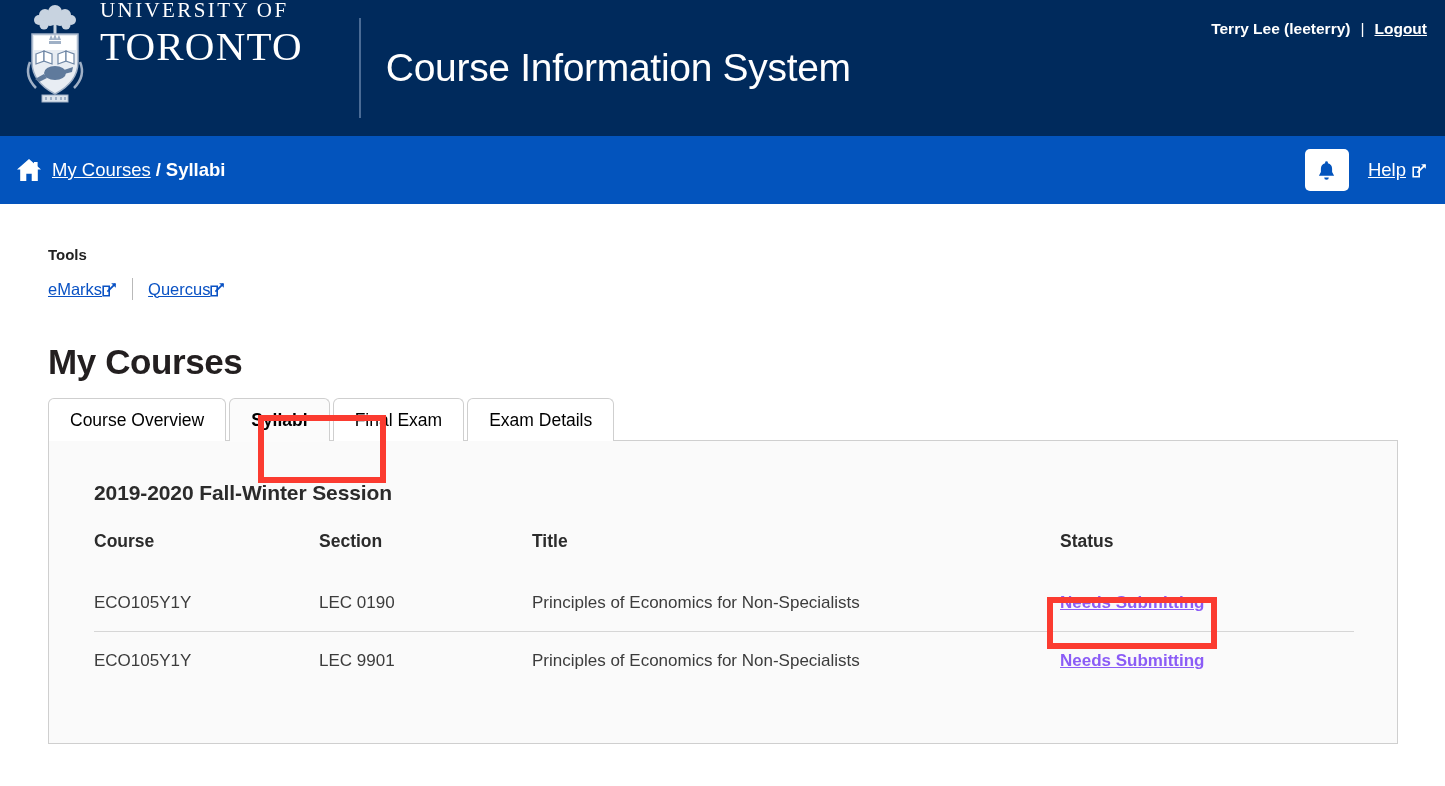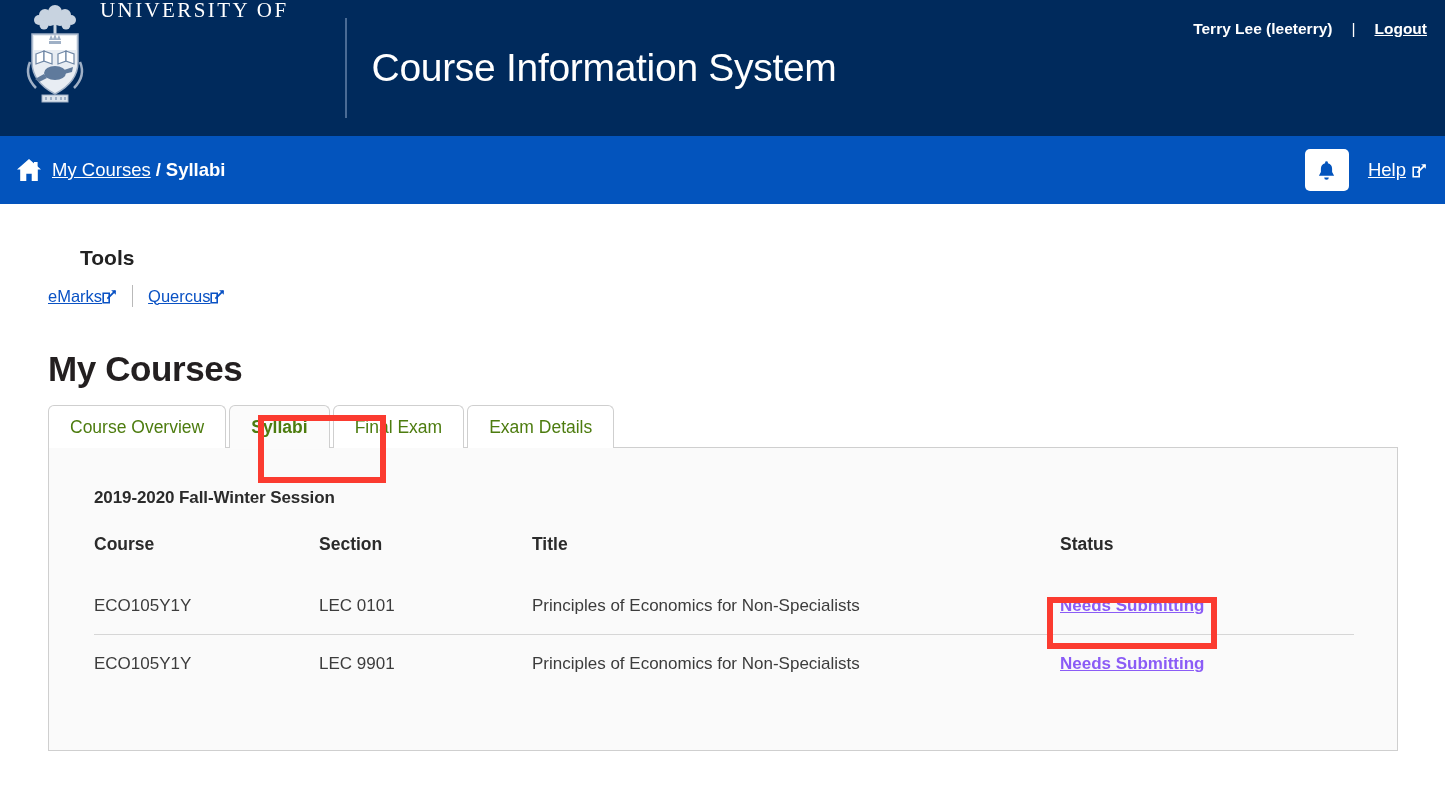--- a/index.html
+++ b/index.html
@@ -58,21 +58,21 @@
   }
   .user-area {
     position: absolute;
     top: 20px;
     right: 18px;
     color: #ffffff;
     font-size: 15.5px;
     font-weight: bold;
     display: flex;
     align-items: center;
-    gap: 19px;
+    gap: 10px;
   }
   .user-area .pipe { font-weight: normal; color: #ffffff; }
   .user-area a {
     color: #ffffff;
     text-decoration: underline;
     font-weight: bold;
   }
 
   
   .crumb-bar {
@@ -125,24 +125,23 @@
     display: flex;
     align-items: center;
     gap: 6px;
   }
   .ext-white { width: 15px; height: 15px; }
 
   
   .content { padding: 0 0 0 48px; }
   .tools-label {
     margin-top: 42px;
-    font-size: 21px;
+    font-size: 15px;
     color: #222222;
     font-weight: bold;
-    margin-left: 32px;
   }
   .tools-links {
     margin-top: 15px;
     display: flex;
     align-items: center;
     font-size: 16.5px;
   }
   .tool-link {
     color: #0a52c4;
     text-decoration: underline;
@@ -177,21 +176,21 @@
   .tab {
     background: #ffffff;
     border: 1px solid #cfcfcf;
     border-bottom: none;
     border-radius: 6px 6px 0 0;
     height: 43px;
     padding: 0 21px;
     display: flex;
     align-items: center;
     font-size: 17.5px;
-    color: #4d7c0f;
+    color: #000000;
     cursor: pointer;
     margin-right: 3px;
     position: relative;
   }
   .tab.active {
     font-weight: bold;
     background: #fbfbfb;
     z-index: 4;
   }
   .tab.active::after {
@@ -206,21 +205,21 @@
   .panel {
     width: 1350px;
     margin-top: -1px;
     background: #fafafa;
     border: 1px solid #cfcfcf;
     height: 304px;
     padding: 40px 0 0 45px;
     position: relative;
   }
   .session-label {
-    font-size: 17px;
+    font-size: 21px;
     color: #2b2b2b;
     font-weight: bold;
     letter-spacing: -0.1px;
   }
   table.syllabi {
     margin-top: 26px;
     border-collapse: collapse;
     width: 1260px;
     table-layout: fixed;
   }
@@ -309,20 +308,21 @@
           <rect x="33" y="97" width="2" height="3"></rect>
           <rect x="38" y="97" width="2" height="3"></rect>
           <rect x="42" y="97" width="2" height="3"></rect>
         </g>
 
       <path d="M8 62 Q2 76 14 88" stroke="#9fb0c6" stroke-width="2.5" fill="none"></path>
       <path d="M58 62 Q64 76 52 88" stroke="#9fb0c6" stroke-width="2.5" fill="none"></path>
     </svg>
     <div class="wordmark">
       <span class="l1">UNIVERSITY OF</span>
+      <span class="l2">TORONTO</span>
     </div>
   </div>
   <div class="divider-vert"></div>
   <div class="app-title">Course Information System</div>
 
   <div class="user-area">
     <span>Terry Lee (leeterry)</span>
     <span class="pipe">|</span>
     <a href="#">Logout</a>
   </div>
@@ -403,21 +403,21 @@
         <tr>
           <th>Course</th>
           <th>Section</th>
           <th>Title</th>
           <th>Status</th>
         </tr>
       </thead>
       <tbody>
         <tr>
           <td>ECO105Y1Y</td>
-          <td>LEC 0101</td>
+          <td>LEC 0190</td>
           <td>Principles of Economics for Non-Specialists</td>
           <td>
             <a href="#" class="status-link">Needs Submitting</a>
           </td>
         </tr>
         <tr>
           <td>ECO105Y1Y</td>
           <td>LEC 9901</td>
           <td>Principles of Economics for Non-Specialists</td>
           <td>

